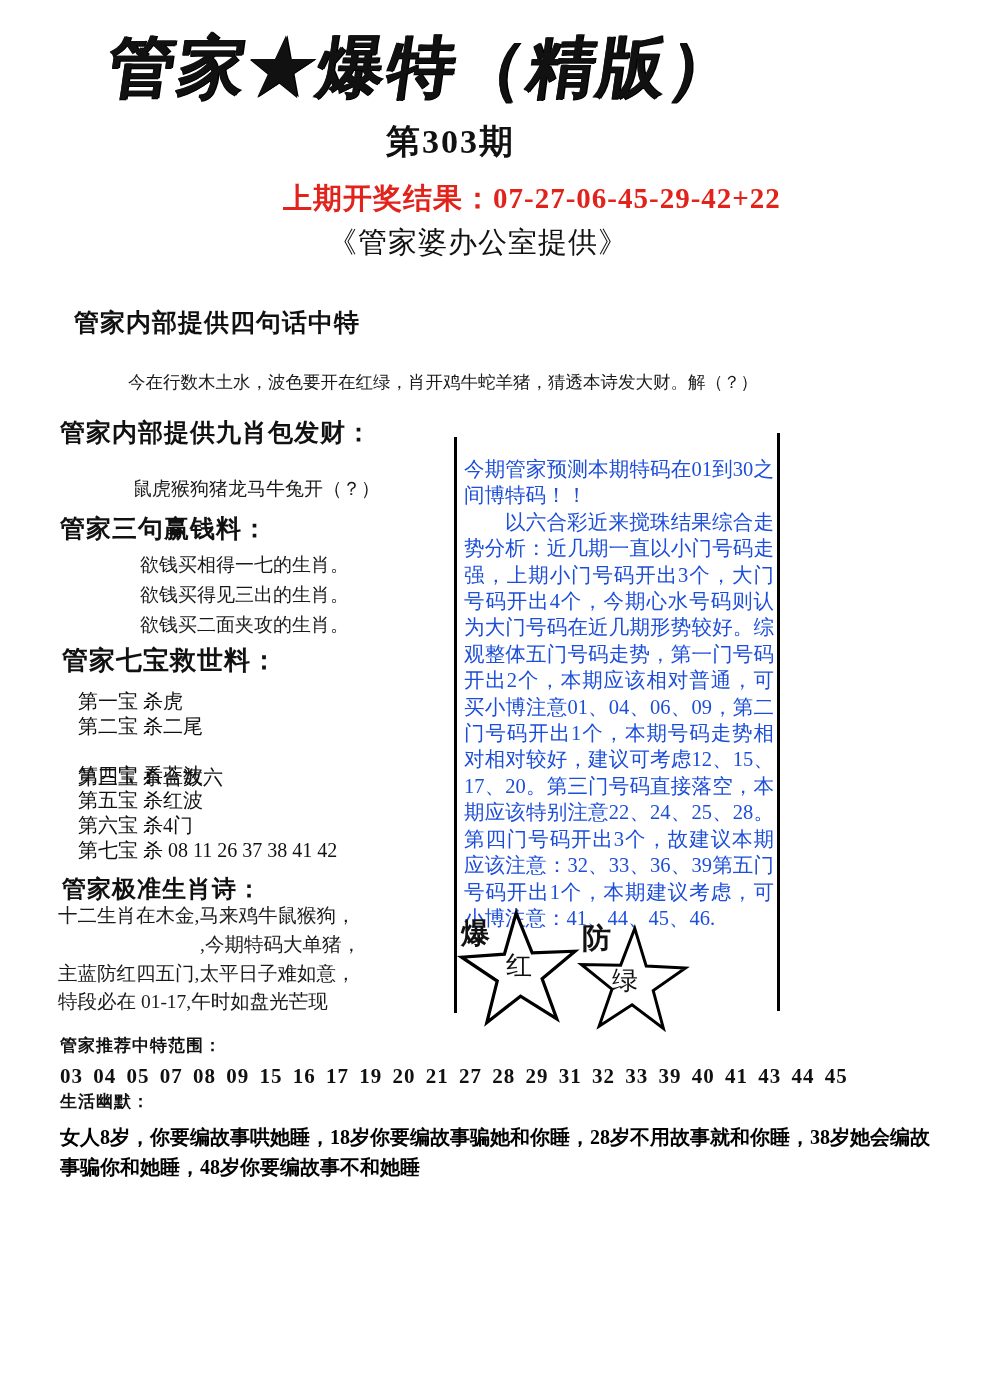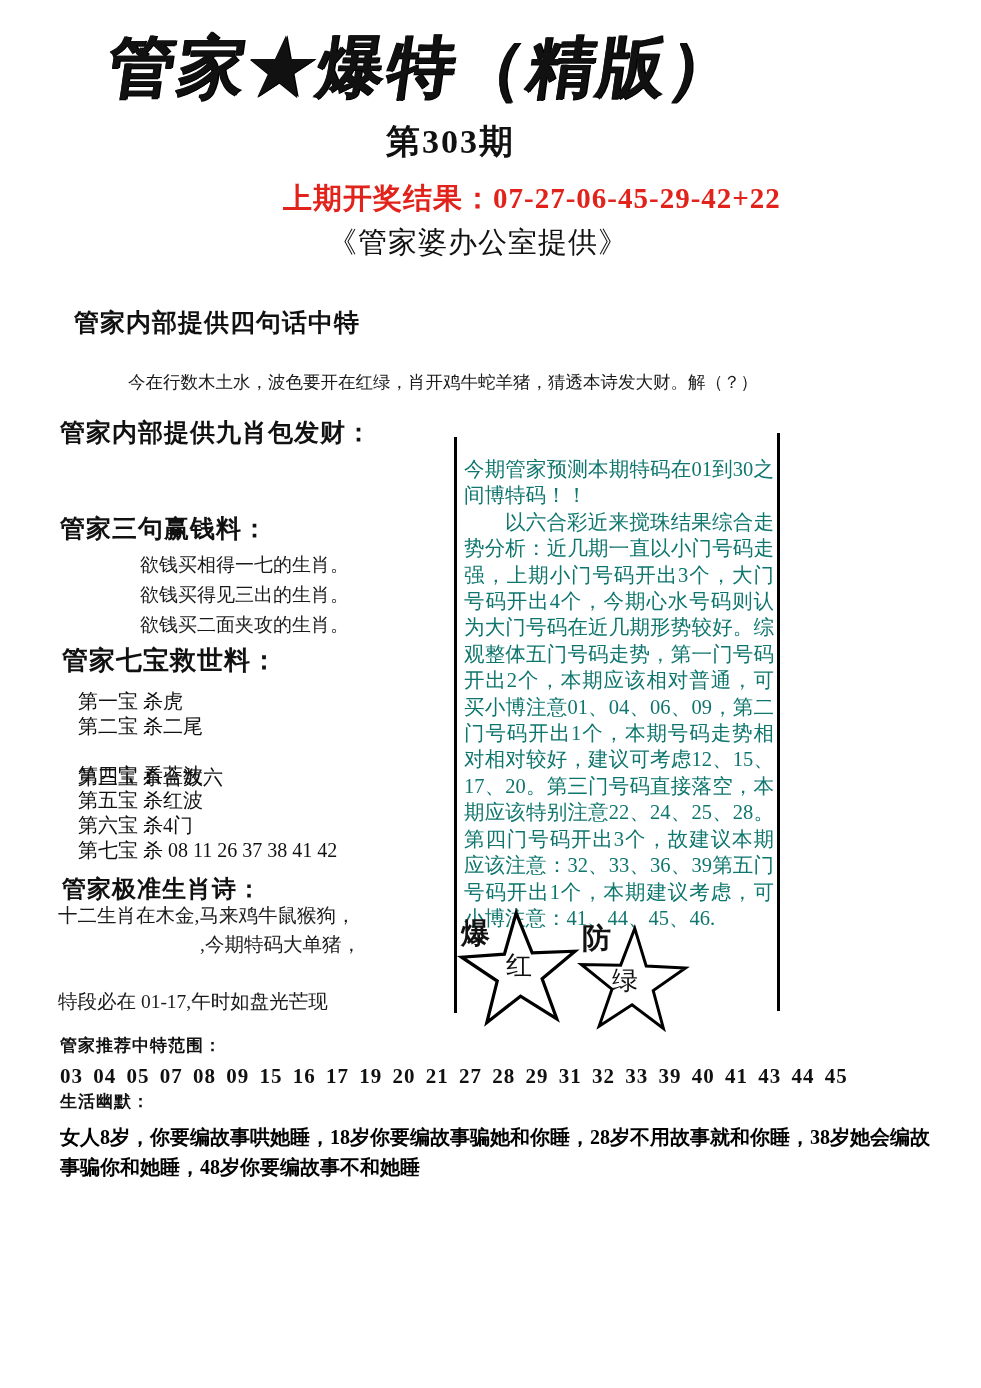--- a/index.html
+++ b/index.html
@@ -23,21 +23,21 @@
   .issue{font-size:34px;font-weight:bold;letter-spacing:2px;}
   .result{font-size:29px;font-weight:bold;letter-spacing:1px;}
   .provider{font-size:29px;letter-spacing:1px;}
   .h-sec{font-weight:bold;letter-spacing:1px;}
   .body-line{color:#1a1a1a;}
   .panel-line{position:absolute;background:#000;}
   .panel-text{
     position:absolute;left:464px;top:456px;width:310px;
     font-size:20.5px;line-height:26.4px;
     text-align:justify;text-justify:inter-character;
-    white-space:normal;color:#0f766e;
+    white-space:normal;color:#1d4ed8;
   }
   .panel-text p{margin:0;}
   .panel-text p.indent{text-indent:2em;}
   .star-svg{position:absolute;}
   .star-label{font-size:29px;font-weight:bold;z-index:5;}
   .star-inner{font-size:26px;z-index:5;}
   .humor-text{
     white-space:normal;width:886px;
     font-size:20px;font-weight:bold;line-height:30px;color:#000;
   }
@@ -53,20 +53,21 @@
   <div class="abs issue" style="left:386px;top:119px;">第303期</div>
 
   <div class="abs result" style="left:283px;top:179px;color:#e2231c;">上期开奖结果：07-27-06-45-29-42+22</div>
 
   <div class="abs provider" style="left:328px;top:223px;">《管家婆办公室提供》</div>
 
   <div class="abs h-sec" style="left:74px;top:306px;font-size:25px;">管家内部提供四句话中特</div>
   <div class="abs body-line" style="left:128px;top:370px;font-size:17.5px;">今在行数木土水，波色要开在红绿，肖开鸡牛蛇羊猪，猜透本诗发大财。解（？）</div>
 
   <div class="abs h-sec" style="left:60px;top:416px;font-size:25px;">管家内部提供九肖包发财：</div>
+  <div class="abs body-line" style="left:133px;top:476px;font-size:19px;">鼠虎猴狗猪龙马牛兔开（？）</div>
 
   <div class="abs h-sec" style="left:60px;top:512px;font-size:25px;">管家三句赢钱料：</div>
   <div class="abs body-line" style="left:140px;top:552px;font-size:19px;">欲钱买相得一七的生肖。</div>
   <div class="abs body-line" style="left:140px;top:582px;font-size:19px;">欲钱买得见三出的生肖。</div>
   <div class="abs body-line" style="left:140px;top:612px;font-size:19px;">欲钱买二面夹攻的生肖。</div>
 
   <div class="abs h-sec" style="left:62px;top:643px;font-size:26px;">管家七宝救世料：</div>
 
   <div class="abs" style="left:78px;top:688px;font-size:20px;">
     <span>第一宝：</span>
@@ -93,20 +94,21 @@
     <span style="position:absolute;left:65px;">杀4门</span>
   </div>
   <div class="abs" style="left:78px;top:837px;font-size:20px;">
     <span>第七宝：</span>
     <span style="position:absolute;left:65px;">杀 08 11 26 37 38 41 42</span>
   </div>
 
   <div class="abs body-line" style="left:58px;top:902px;font-size:19.5px;">十二生肖在木金,马来鸡牛鼠猴狗，</div>
   <div class="abs h-sec" style="left:62px;top:873px;font-size:24px;">管家极准生肖诗：</div>
   <div class="abs body-line" style="left:200px;top:931px;font-size:19.5px;">,今期特码大单猪，</div>
+  <div class="abs body-line" style="left:58px;top:960px;font-size:19.5px;">主蓝防红四五门,太平日子难如意，</div>
   <div class="abs body-line" style="left:58px;top:988px;font-size:19.5px;">特段必在 01-17,午时如盘光芒现</div>
 
   <div class="panel-line" style="left:454px;top:437px;width:2.5px;height:576px;"></div>
   <div class="panel-line" style="left:777px;top:433px;width:3px;height:578px;"></div>
 
   <div class="panel-text">
     <p>今期管家预测本期特码在01到30之间博特码！！</p>
     <p class="indent">以六合彩近来搅珠结果综合走势分析：近几期一直以小门号码走强，上期小门号码开出3个，大门号码开出4个，今期心水号码则认为大门号码在近几期形势较好。综观整体五门号码走势，第一门号码开出2个，本期应该相对普通，可买小博注意01、04、06、09，第二门号码开出1个，本期号码走势相对相对较好，建议可考虑12、15、17、20。第三门号码直接落空，本期应该特别注意22、24、25、28。第四门号码开出3个，故建议本期应该注意：32、33、36、39第五门号码开出1个，本期建议考虑，可小博注意：41、44、45、46.</p>
   </div>
 

